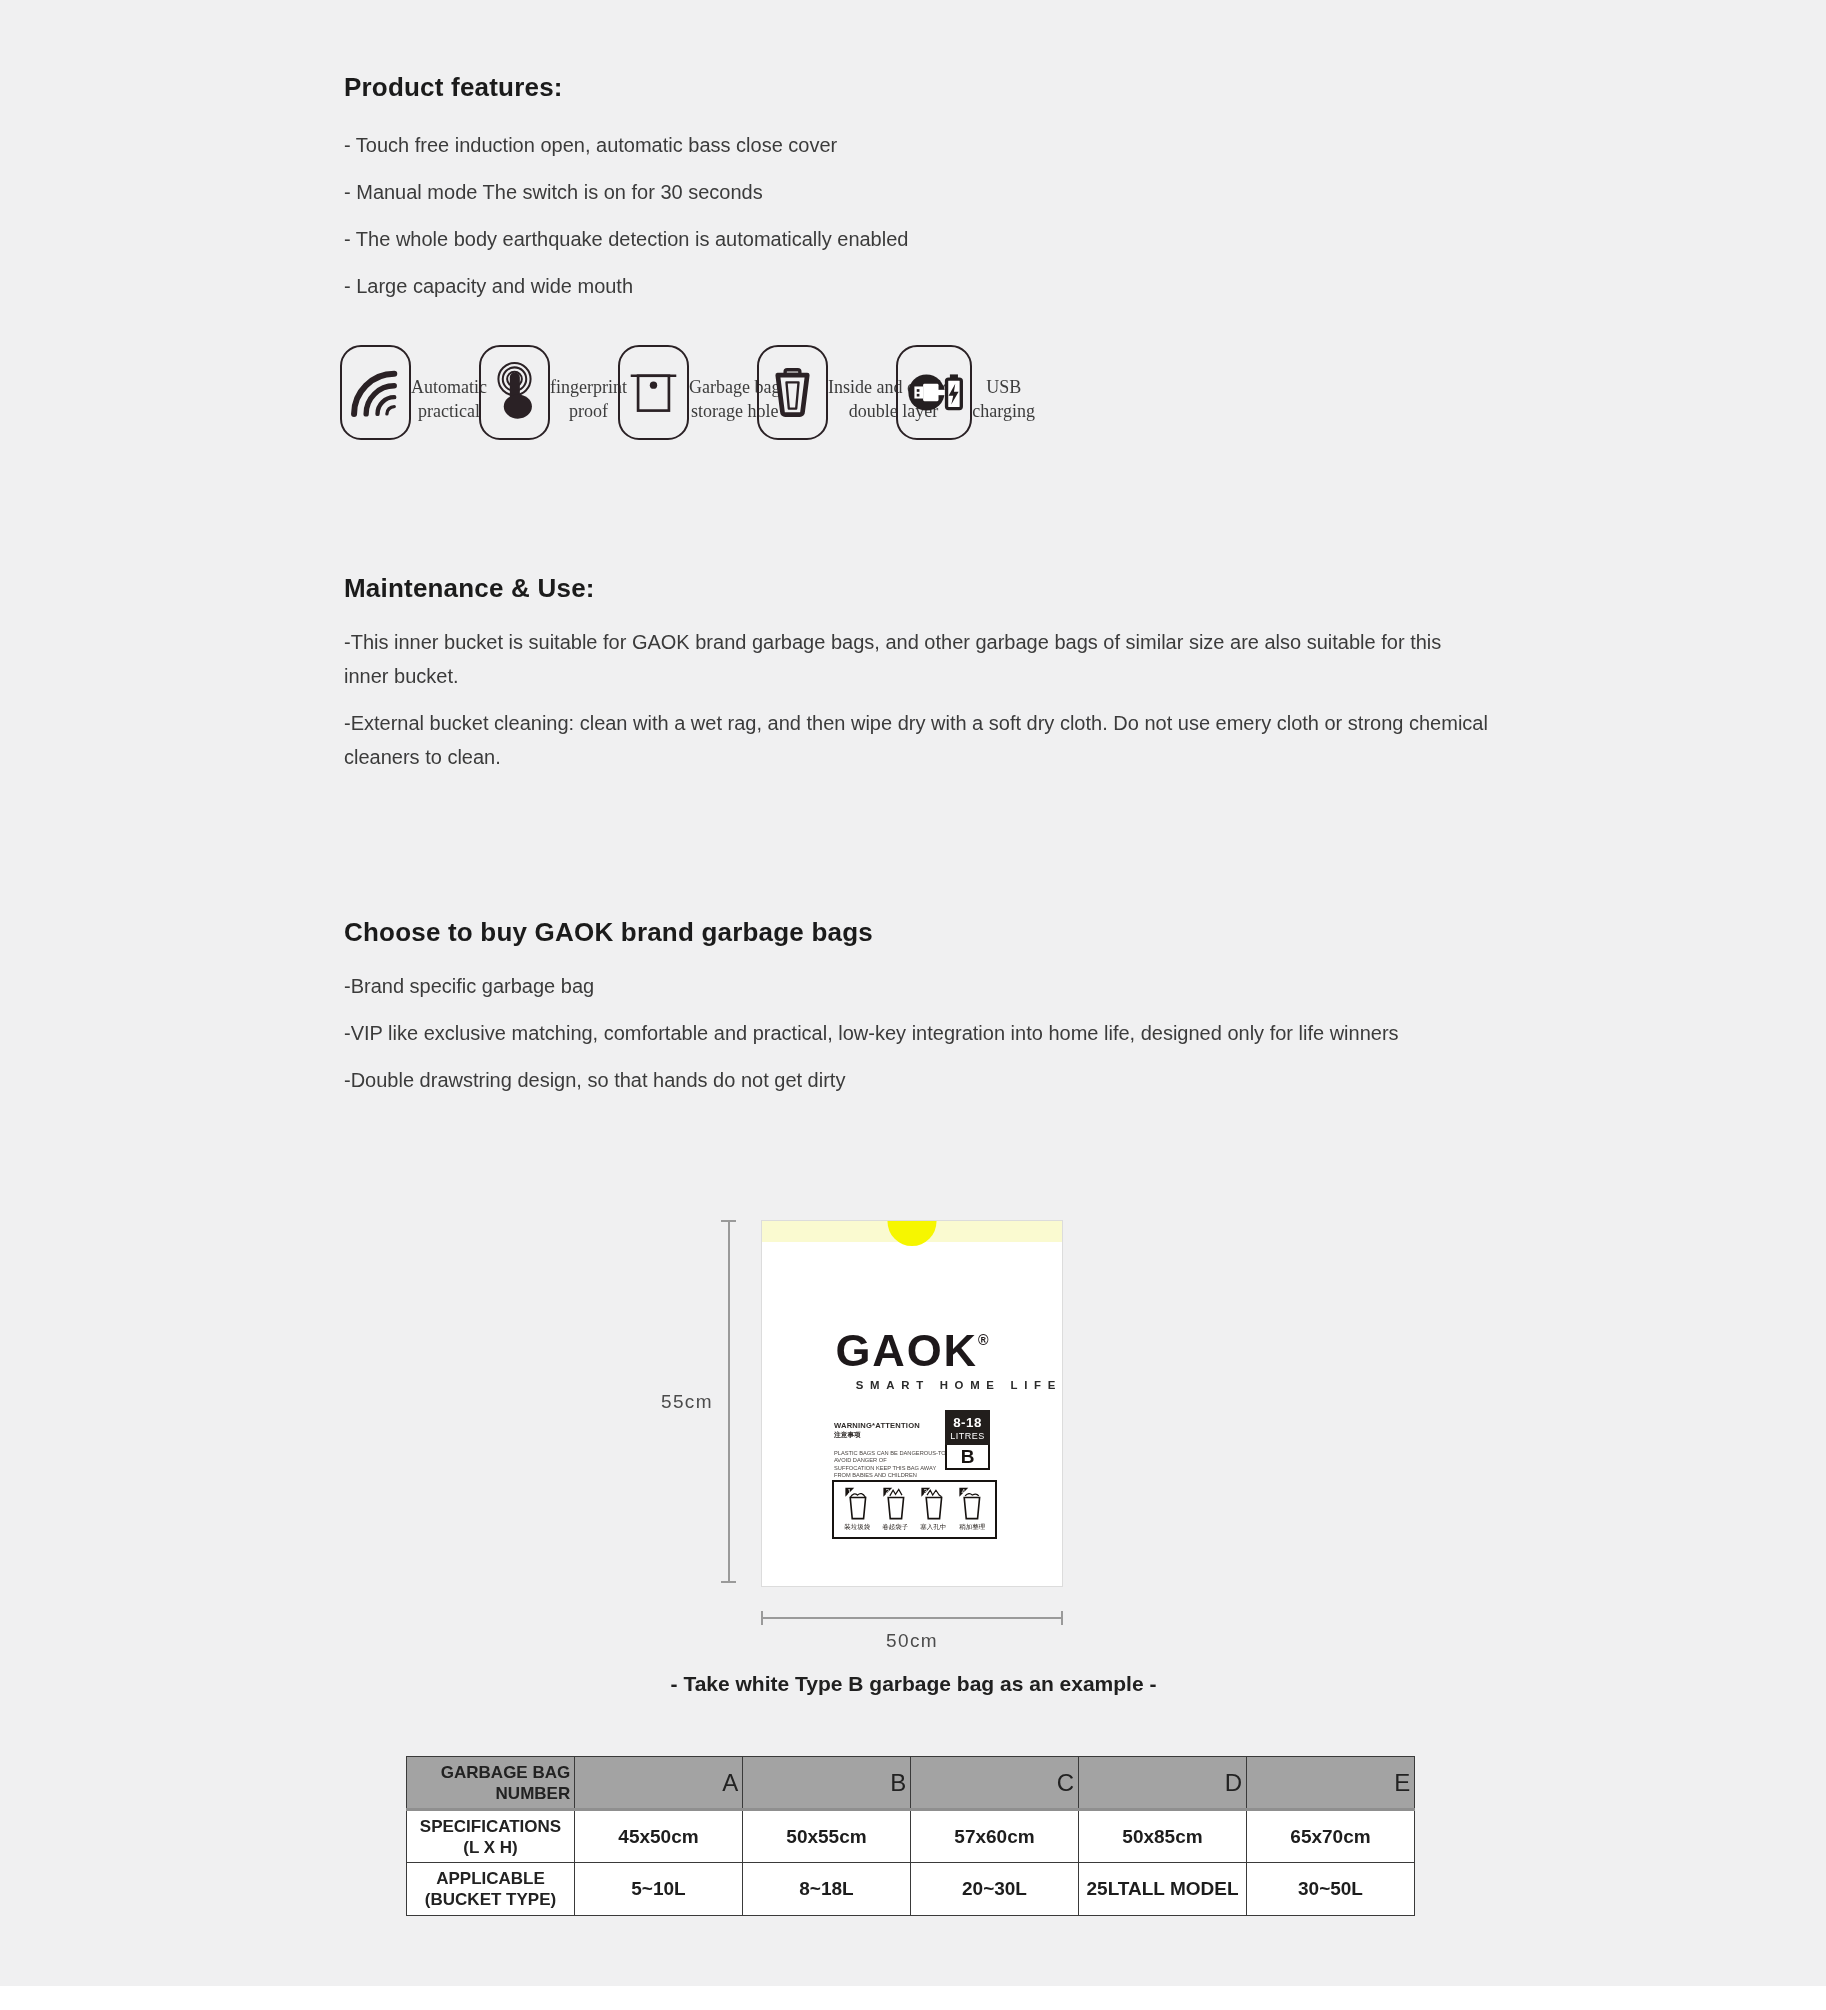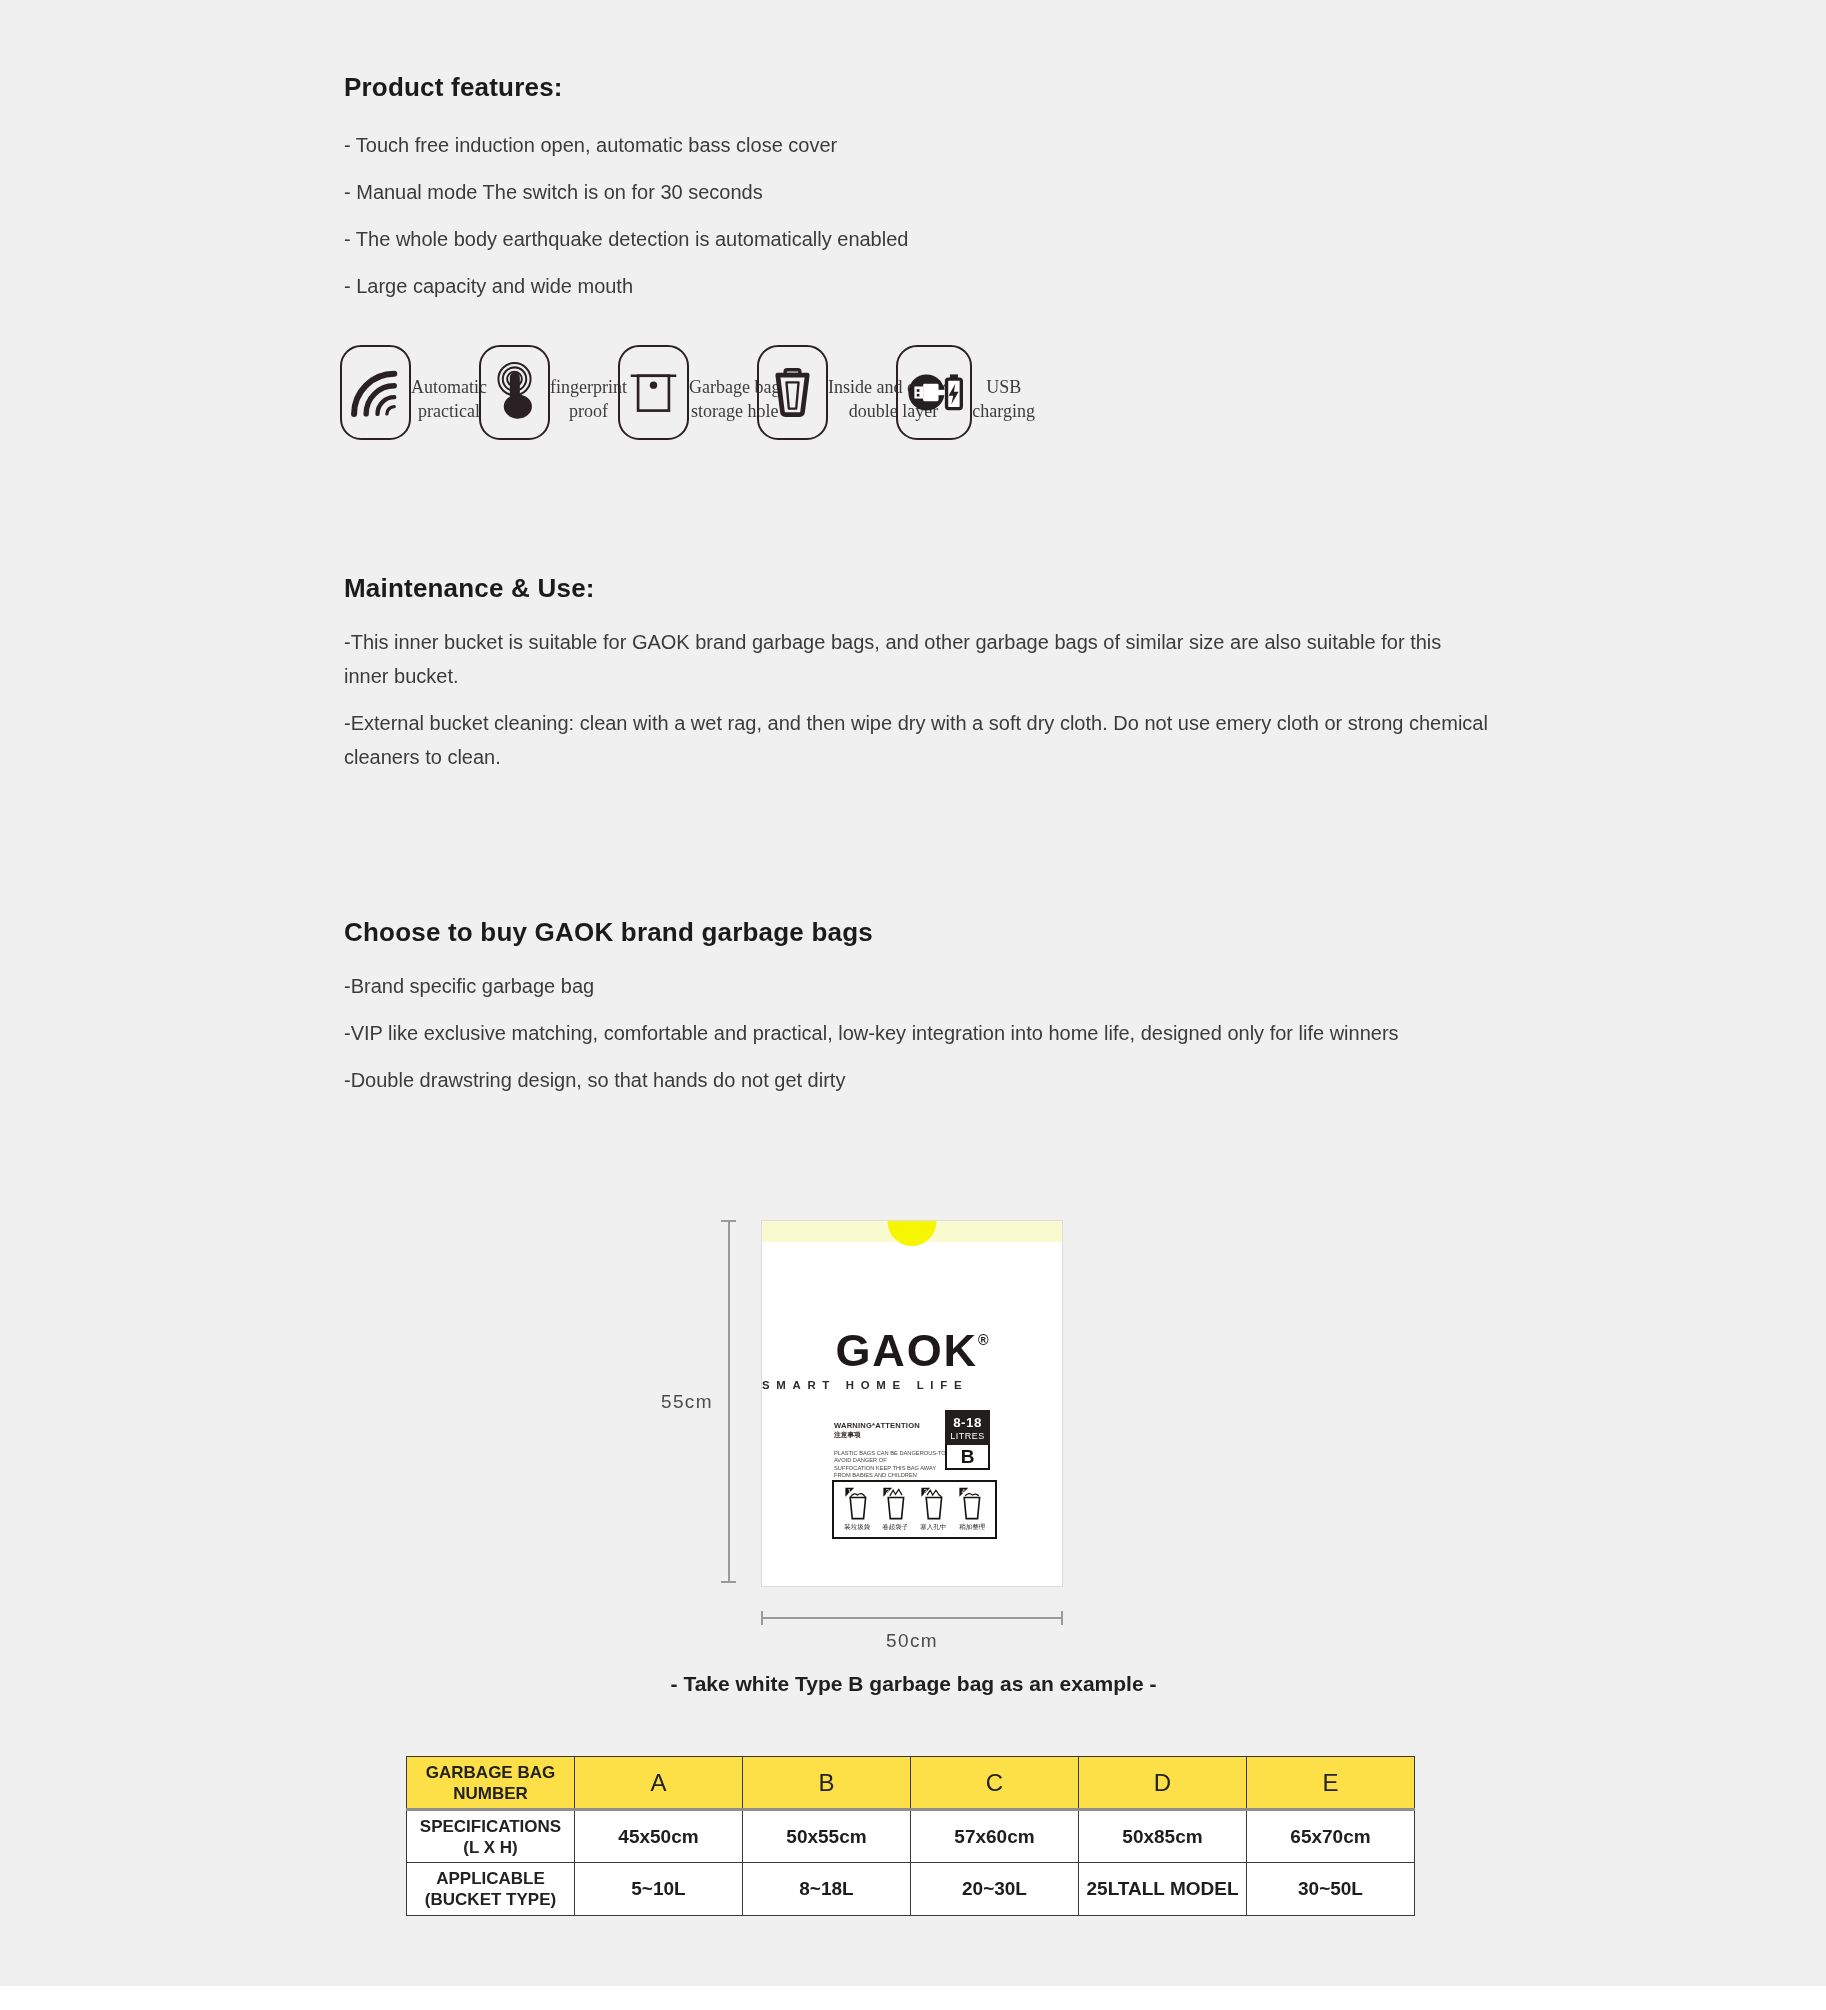--- a/index.html
+++ b/index.html
@@ -36,21 +36,21 @@
   .vline::before,.vline::after{content:"";position:absolute;left:-6.7px;width:15px;height:1.9px;background:#9a9a9a;}
   .vline::before{top:0;} .vline::after{bottom:0;}
   .vlabel{position:absolute;left:618px;top:1391px;width:95px;text-align:right;
     font-size:19px;letter-spacing:1.4px;color:#4c4c4c;}
   .bag{position:absolute;left:761px;top:1220px;width:302px;height:367px;background:#fff;border:1px solid #dcdcdc;box-sizing:border-box;}
   .bag-strip{position:absolute;left:0;top:0;width:100%;height:21px;background:#fafad0;}
   .bag-knot{position:absolute;left:50%;top:0;transform:translateX(-50%);width:49px;height:25px;background:#f6f600;border-radius:0 0 49px 49px;}
   .bag-logo{position:absolute;left:0;top:107px;width:100%;text-align:center;
     font-size:45px;font-weight:800;letter-spacing:1.9px;color:#1d181a;line-height:1;}
   .bag-logo sup{font-size:14.3px;font-weight:700;vertical-align:21px;letter-spacing:0;}
-  .bag-tagline{position:absolute;left:0;top:158px;width:100%;text-align:left;
+  .bag-tagline{position:absolute;left:0;top:158px;width:100%;text-align:right;
     font-size:11.4px;font-weight:600;letter-spacing:6.7px;color:#2b2b2b;}
   .bag-warning{position:absolute;left:72px;top:200px;width:112px;color:#2e2a28;}
   .bag-warning .wt{font-size:7.6px;font-weight:700;letter-spacing:0.2px;}
   .bag-warning .ws{font-size:6.7px;font-weight:700;margin-top:1px;}
   .bag-warning .wl{margin-top:9.5px;font-size:5.7px;line-height:7.6px;color:#4a4542;}
   .litres{position:absolute;left:183px;top:189px;width:45px;}
   .litres .lt{background:#221e1c;color:#fff;text-align:center;padding:4.8px 0 3.8px 0;}
   .litres .lt .r{font-size:13.3px;font-weight:700;letter-spacing:0.5px;}
   .litres .lt .u{font-size:9px;letter-spacing:0.5px;margin-top:1px;}
   .litres .lb{border:2.4px solid #171310;border-top:none;background:#fff;text-align:center;
@@ -64,21 +64,21 @@
   .hline::before,.hline::after{content:"";position:absolute;top:-5.7px;width:1.9px;height:13.3px;background:#9a9a9a;}
   .hline::before{left:0;} .hline::after{right:0;}
   .hlabel{position:absolute;left:761px;top:1630px;width:302px;text-align:center;
     font-size:19px;letter-spacing:1.4px;color:#4c4c4c;}
   .fig-caption{position:absolute;left:438px;top:1672px;width:951px;text-align:center;
     font-size:21px;font-weight:600;color:#202020;}
   
   .spec-table{position:absolute;left:406px;top:1756px;width:1009px;border-collapse:collapse;table-layout:fixed;}
   .spec-table th,.spec-table td{border:1.9px solid #3a3a3a;text-align:center;vertical-align:middle;
     padding:0 3.8px;height:53px;box-sizing:border-box;}
-  .spec-table thead th{background:#fde047;border-bottom:3.8px solid #8f8f8f;}
+  .spec-table thead th{background:#a3a3a3;border-bottom:3.8px solid #8f8f8f;text-align:right;}
   .th-label{font-size:17px;font-weight:600;color:#222;line-height:21px;}
   .th-letter{font-size:24px;font-weight:500;color:#222;}
   .td-label{font-size:17px;font-weight:600;color:#222;line-height:21px;background:#fff;}
   .td-val{font-size:19px;font-weight:600;color:#1d1d1d;background:#fff;}
   .footer-strip{position:absolute;left:0;top:1986px;width:100%;height:25px;background:#fff;}
 </style>
 </head>
 <body>
 
 <div class="page">

